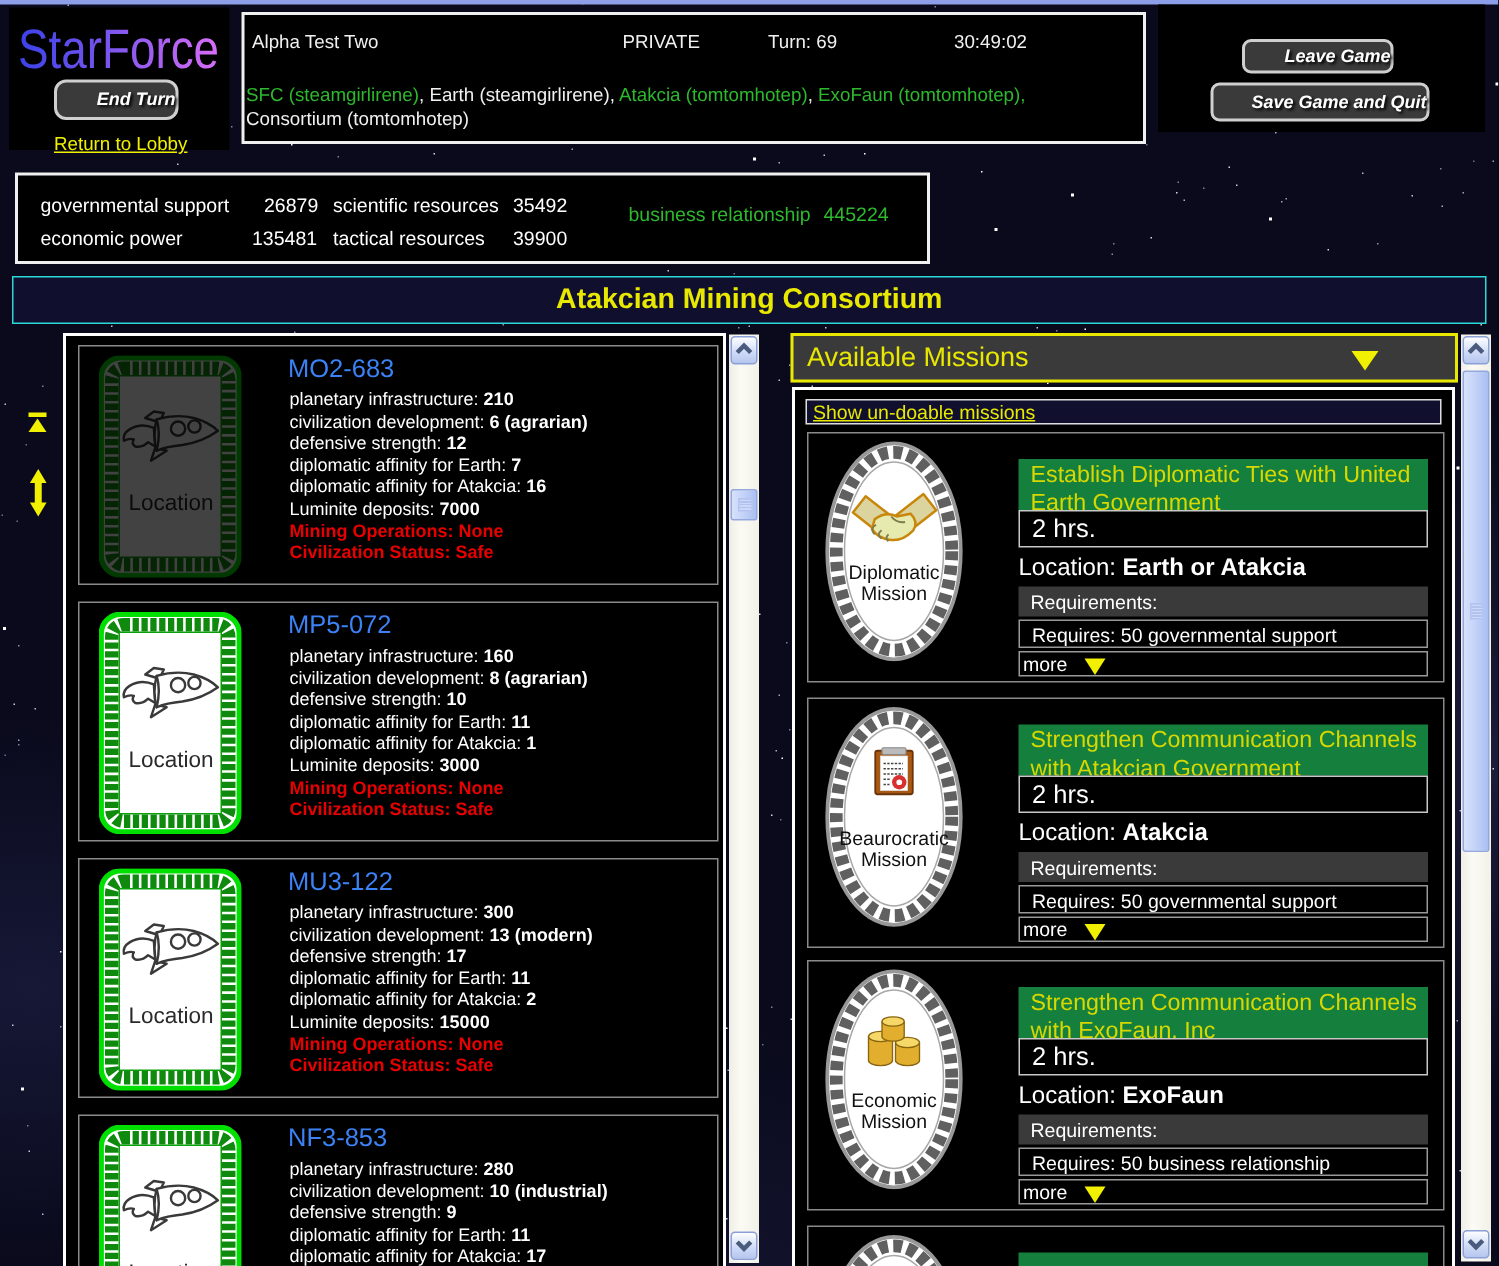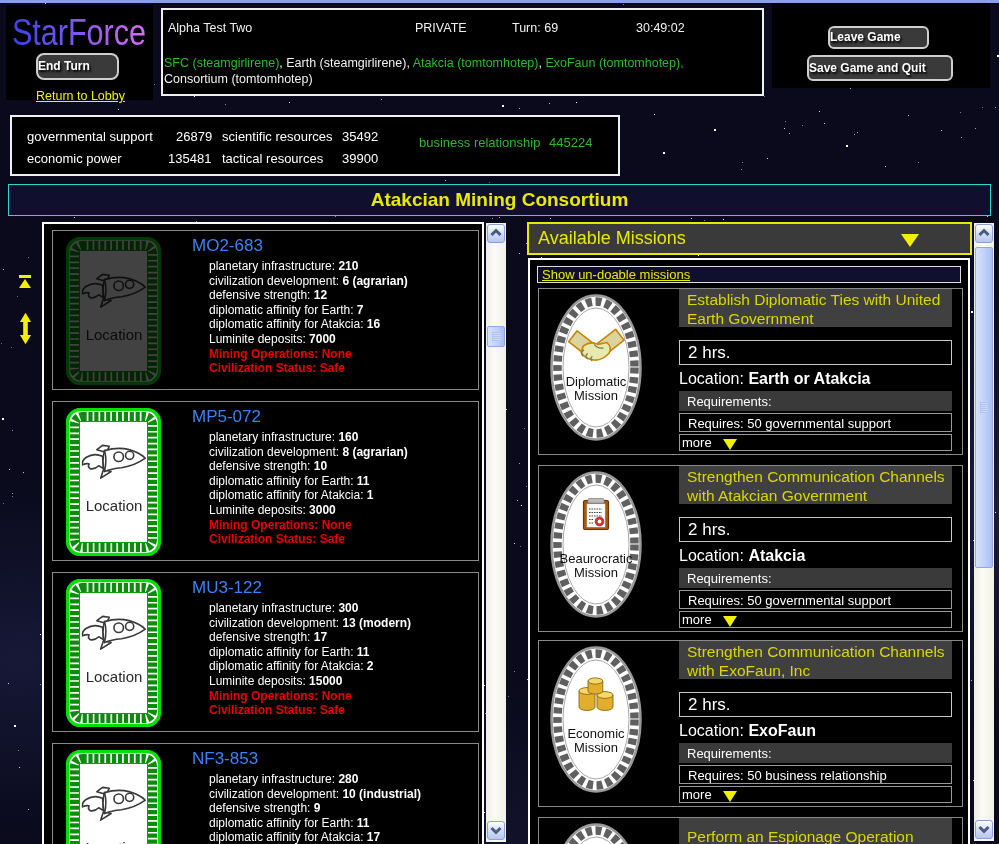--- a/index.html
+++ b/index.html
@@ -7,48 +7,48 @@
   background:
    radial-gradient(420px 300px at 2% 78%, rgba(70,80,160,0.20), rgba(0,0,0,0) 60%),
    radial-gradient(300px 380px at 100% 60%, rgba(90,90,170,0.22), rgba(0,0,0,0) 60%),
    radial-gradient(500px 260px at 45% 101%, rgba(60,60,130,0.18), rgba(0,0,0,0) 65%),
    linear-gradient(#0a0a1c,#0a0a1c); }
 .s1 { position:absolute; width:1px; height:1px; background:transparent; box-shadow:654px 114px #ffffff,759px 281px #d8d8e8,228px 142px #ffffff,692px 758px #ccccdd,89px 604px #8890b8,32px 30px #ffffff,223px 238px #ccccdd,616px 27px #ccccdd,203px 733px #ccccdd,429px 225px #8890b8,603px 284px #ffffff,777px 825px #d8d8e8,714px 432px #aab0cc,284px 159px #d8d8e8,980px 781px #aab0cc,104px 94px #8890b8,99px 367px #aab0cc,618px 270px #ffffff,747px 470px #ccccdd,127px 387px #ffffff,565px 300px #ccccdd,906px 370px #ccccdd,196px 721px #ffffff,46px 677px #d8d8e8,791px 296px #ffffff,875px 238px #ffffff,389px 284px #8890b8,650px 373px #d8d8e8,379px 363px #d8d8e8,686px 273px #ffffff,623px 650px #d8d8e8,546px 746px #d8d8e8,167px 473px #8890b8,276px 655px #ccccdd,224px 701px #aab0cc,863px 786px #ffffff,234px 841px #ffffff,824px 323px #8890b8,274px 67px #d8d8e8,935px 580px #aab0cc,217px 671px #8890b8,405px 658px #8890b8,146px 271px #d8d8e8,252px 762px #ccccdd,551px 269px #ccccdd,438px 597px #8890b8,370px 224px #d8d8e8,521px 505px #ffffff,773px 48px #ffffff,156px 642px #d8d8e8,811px 696px #8890b8,610px 65px #8890b8,390px 610px #8890b8,541px 257px #ccccdd,881px 11px #ffffff,698px 549px #aab0cc,787px 656px #aab0cc,114px 300px #8890b8,161px 464px #ffffff,976px 739px #aab0cc,995px 512px #d8d8e8,519px 108px #aab0cc,861px 654px #ccccdd,623px 203px #d8d8e8,382px 780px #d8d8e8,552px 797px #ccccdd,940px 0px #ccccdd,331px 500px #ffffff,114px 371px #aab0cc,245px 59px #d8d8e8,899px 580px #ffffff,87px 749px #8890b8,835px 70px #ccccdd,784px 128px #d8d8e8,675px 486px #ccccdd,169px 271px #ccccdd,893px 621px #8890b8,987px 216px #ccccdd,773px 747px #d8d8e8,730px 319px #8890b8,687px 665px #aab0cc,448px 529px #8890b8,123px 253px #d8d8e8,65px 346px #ffffff,602px 567px #d8d8e8,602px 225px #ffffff,72px 724px #ffffff,234px 69px #ffffff,880px 338px #ffffff,526px 243px #aab0cc,685px 497px #d8d8e8,552px 135px #ccccdd,590px 484px #d8d8e8,803px 484px #8890b8,194px 96px #ffffff,674px 441px #aab0cc,433px 420px #8890b8,884px 746px #ffffff,689px 669px #ffffff,62px 412px #aab0cc,819px 111px #d8d8e8,196px 194px #ccccdd,459px 143px #8890b8,187px 285px #8890b8,255px 77px #8890b8,827px 563px #ffffff,51px 667px #ccccdd,856px 15px #ffffff,948px 771px #d8d8e8,170px 416px #8890b8,492px 218px #8890b8,924px 60px #d8d8e8,388px 2px #8890b8,271px 802px #8890b8,292px 433px #ccccdd,677px 735px #8890b8,158px 194px #aab0cc,222px 59px #ccccdd,753px 555px #ffffff,765px 321px #ffffff,51px 598px #8890b8,514px 543px #d8d8e8,58px 520px #ffffff,871px 190px #ffffff,609px 69px #d8d8e8,413px 122px #ccccdd,252px 592px #ccccdd,40px 634px #ffffff,429px 673px #ccccdd,578px 535px #aab0cc,957px 267px #d8d8e8,685px 733px #aab0cc,244px 271px #8890b8,134px 687px #aab0cc,468px 323px #ffffff,9px 469px #ccccdd,576px 102px #ffffff,550px 218px #ccccdd,271px 135px #aab0cc,902px 70px #d8d8e8,378px 291px #d8d8e8,448px 556px #aab0cc,626px 826px #ccccdd,8px 683px #ccccdd,306px 679px #ffffff,961px 137px #aab0cc,118px 109px #ccccdd,159px 278px #aab0cc,619px 215px #aab0cc,208px 703px #aab0cc,517px 500px #aab0cc,927px 52px #ffffff,649px 433px #aab0cc,45px 3px #aab0cc,789px 133px #aab0cc,165px 759px #8890b8,564px 722px #8890b8,574px 9px #ffffff,77px 707px #d8d8e8,558px 36px #aab0cc,596px 565px #d8d8e8,440px 130px #ffffff,315px 373px #ffffff,920px 366px #d8d8e8,698px 255px #ffffff,362px 798px #ccccdd,905px 416px #ccccdd,767px 158px #d8d8e8,885px 166px #d8d8e8,902px 422px #ffffff,183px 754px #aab0cc,801px 421px #d8d8e8,273px 163px #ffffff,391px 39px #8890b8,227px 204px #8890b8,358px 312px #d8d8e8,228px 24px #d8d8e8,408px 336px #aab0cc,885px 71px #aab0cc,359px 656px #ccccdd,409px 695px #ccccdd,339px 28px #ffffff,898px 267px #d8d8e8,594px 271px #ffffff,111px 610px #8890b8,353px 746px #aab0cc,446px 620px #ccccdd,118px 394px #ccccdd,194px 260px #ffffff,725px 446px #ffffff,532px 825px #ccccdd,703px 736px #d8d8e8,372px 441px #ffffff,971px 680px #aab0cc,638px 321px #ffffff,737px 307px #ccccdd,316px 682px #8890b8,334px 412px #aab0cc,567px 130px #d8d8e8,430px 680px #8890b8,693px 766px #d8d8e8,630px 582px #aab0cc,415px 561px #ffffff,311px 293px #d8d8e8,440px 804px #ccccdd,621px 670px #aab0cc,476px 452px #8890b8,691px 218px #ccccdd,484px 812px #d8d8e8,674px 86px #aab0cc,527px 679px #ccccdd,343px 95px #d8d8e8,688px 317px #d8d8e8,825px 203px #d8d8e8,25px 47px #d8d8e8,486px 625px #ffffff,466px 424px #ccccdd,199px 735px #8890b8,506px 409px #d8d8e8,151px 671px #ffffff,914px 768px #ffffff,797px 435px #d8d8e8,180px 823px #ccccdd,475px 51px #ccccdd,255px 124px #8890b8,136px 820px #8890b8,683px 543px #ccccdd,609px 324px #8890b8,627px 834px #ccccdd,436px 561px #8890b8,918px 162px #8890b8,460px 265px #d8d8e8,860px 652px #aab0cc,784px 796px #ccccdd,496px 641px #d8d8e8,281px 450px #ffffff,730px 292px #d8d8e8,278px 343px #aab0cc,914px 553px #ffffff,141px 154px #d8d8e8,392px 710px #d8d8e8,723px 219px #ffffff,424px 417px #aab0cc,555px 477px #8890b8,63px 211px #8890b8,398px 788px #ccccdd,968px 712px #ffffff,877px 783px #ccccdd,389px 488px #ffffff,965px 360px #aab0cc,771px 399px #8890b8,551px 765px #ccccdd,819px 617px #d8d8e8,499px 224px #aab0cc,446px 497px #ffffff,398px 344px #8890b8,741px 169px #8890b8,941px 130px #ccccdd,546px 27px #8890b8,606px 577px #ffffff,85px 658px #8890b8,138px 472px #d8d8e8,51px 266px #8890b8,335px 216px #8890b8,334px 345px #8890b8,284px 770px #8890b8,258px 83px #8890b8,19px 767px #ccccdd,53px 358px #d8d8e8,665px 70px #ffffff,772px 31px #d8d8e8,204px 20px #ccccdd,156px 244px #d8d8e8,484px 685px #ffffff,577px 223px #8890b8,716px 262px #aab0cc,171px 620px #ccccdd,986px 765px #ffffff,796px 838px #d8d8e8,987px 318px #ffffff,592px 26px #aab0cc,589px 693px #8890b8,406px 732px #d8d8e8,77px 606px #d8d8e8,104px 713px #aab0cc,870px 700px #ccccdd,824px 123px #ccccdd,801px 42px #aab0cc,545px 438px #aab0cc,70px 518px #aab0cc,12px 430px #8890b8,108px 443px #aab0cc,650px 470px #d8d8e8,445px 180px #ccccdd,988px 666px #aab0cc,630px 827px #ccccdd,793px 495px #8890b8,446px 748px #ccccdd,274px 330px #d8d8e8,850px 88px #aab0cc,902px 461px #d8d8e8,768px 475px #ccccdd,624px 684px #8890b8,344px 29px #8890b8,871px 332px #d8d8e8,499px 217px #aab0cc,816px 264px #aab0cc,286px 610px #aab0cc,569px 10px #ccccdd,970px 195px #ffffff,247px 737px #8890b8,500px 568px #d8d8e8,707px 487px #8890b8,458px 811px #ffffff,95px 301px #d8d8e8,414px 708px #d8d8e8,313px 679px #ccccdd,377px 484px #ccccdd,543px 352px #8890b8,763px 563px #aab0cc,360px 719px #8890b8,277px 313px #aab0cc,236px 123px #d8d8e8,323px 122px #ccccdd,973px 780px #d8d8e8,196px 221px #8890b8,283px 741px #ccccdd,778px 537px #ccccdd,289px 102px #d8d8e8,303px 232px #aab0cc,331px 154px #676e92,666px 49px #9aa2c8,840px 548px #9aa2c8,374px 596px #9aa2c8,931px 519px #7880a8,38px 88px #676e92,428px 71px #7880a8,92px 564px #676e92,60px 579px #9aa2c8,970px 228px #9aa2c8,590px 599px #676e92,50px 226px #9aa2c8,570px 136px #b8c0dd,429px 147px #9aa2c8,584px 315px #7880a8,105px 595px #7880a8,381px 99px #9aa2c8,577px 61px #7880a8,508px 696px #676e92,795px 321px #676e92,599px 464px #b8c0dd,306px 254px #7880a8,715px 798px #7880a8,83px 588px #b8c0dd,537px 506px #b8c0dd,746px 459px #b8c0dd,623px 74px #9aa2c8,524px 428px #7880a8,775px 350px #7880a8,955px 500px #676e92,40px 684px #9aa2c8,782px 571px #b8c0dd,348px 711px #b8c0dd,608px 508px #676e92,70px 95px #b8c0dd,485px 713px #9aa2c8,62px 748px #b8c0dd,662px 591px #676e92,291px 733px #676e92,908px 684px #b8c0dd,23px 472px #b8c0dd,172px 625px #9aa2c8,505px 60px #7880a8,786px 294px #7880a8,756px 253px #676e92,400px 508px #9aa2c8,170px 459px #676e92,562px 284px #7880a8,838px 440px #b8c0dd,723px 425px #b8c0dd,699px 389px #7880a8,154px 84px #7880a8,154px 237px #7880a8,12px 496px #7880a8,269px 288px #9aa2c8,149px 429px #b8c0dd,624px 579px #b8c0dd,975px 128px #9aa2c8,467px 798px #676e92,407px 408px #676e92,106px 493px #676e92,63px 195px #9aa2c8,213px 451px #7880a8,112px 348px #9aa2c8,104px 0px #7880a8,549px 103px #b8c0dd,628px 26px #9aa2c8,895px 212px #676e92,152px 649px #b8c0dd,978px 355px #b8c0dd,485px 125px #9aa2c8,869px 499px #676e92,491px 495px #b8c0dd,87px 147px #9aa2c8,767px 350px #b8c0dd,490px 708px #7880a8,528px 23px #7880a8,973px 540px #b8c0dd,150px 706px #9aa2c8,776px 540px #b8c0dd,658px 93px #b8c0dd,530px 375px #7880a8,364px 790px #7880a8,545px 554px #b8c0dd,651px 228px #7880a8,825px 245px #676e92,757px 822px #7880a8,204px 530px #676e92,364px 748px #9aa2c8,28px 809px #b8c0dd,483px 265px #7880a8,709px 619px #b8c0dd,457px 827px #b8c0dd,977px 373px #9aa2c8,225px 104px #7880a8,481px 201px #b8c0dd,209px 494px #9aa2c8,490px 668px #b8c0dd,818px 658px #9aa2c8,854px 676px #9aa2c8,931px 397px #7880a8,489px 182px #676e92,808px 651px #b8c0dd,88px 820px #676e92,474px 411px #9aa2c8,742px 162px #7880a8,130px 28px #7880a8,604px 476px #7880a8,626px 610px #676e92,673px 358px #7880a8,561px 561px #7880a8,21px 14px #9aa2c8,539px 767px #7880a8,444px 199px #7880a8,28px 257px #7880a8,299px 513px #7880a8,782px 600px #b8c0dd,265px 557px #676e92,854px 134px #9aa2c8,931px 757px #b8c0dd,919px 469px #676e92,846px 513px #7880a8,544px 155px #9aa2c8,893px 450px #7880a8,623px 4px #7880a8,176px 144px #676e92,633px 742px #9aa2c8,569px 63px #b8c0dd,698px 530px #676e92,803px 795px #9aa2c8,904px 573px #9aa2c8,254px 195px #b8c0dd,43px 790px #9aa2c8,519px 463px #9aa2c8,778px 64px #676e92,333px 627px #7880a8,709px 283px #676e92,520px 546px #676e92,519px 253px #b8c0dd,944px 572px #7880a8,860px 458px #7880a8,426px 124px #676e92,452px 323px #9aa2c8,687px 246px #676e92,74px 217px #b8c0dd,802px 125px #7880a8,962px 733px #b8c0dd,146px 259px #7880a8,990px 478px #7880a8,764px 96px #676e92,906px 498px #7880a8,683px 229px #7880a8,723px 441px #676e92,347px 431px #7880a8,365px 326px #9aa2c8,739px 374px #9aa2c8,346px 567px #676e92,451px 720px #9aa2c8,393px 339px #b8c0dd,524px 65px #9aa2c8,940px 807px #7880a8,995px 107px #9aa2c8,271px 278px #9aa2c8,927px 797px #7880a8,276px 773px #7880a8,839px 432px #b8c0dd,415px 152px #676e92,717px 334px #9aa2c8,285px 58px #7880a8,435px 74px #b8c0dd,960px 17px #9aa2c8,820px 266px #9aa2c8,622px 227px #9aa2c8,270px 124px #676e92,11px 347px #676e92,948px 274px #7880a8,44px 539px #7880a8,960px 112px #7880a8,268px 51px #7880a8,206px 319px #b8c0dd,543px 777px #7880a8,296px 456px #7880a8,277px 355px #9aa2c8,256px 37px #9aa2c8,18px 750px #7880a8,526px 486px #7880a8,957px 457px #9aa2c8,674px 838px #676e92,672px 506px #676e92,993px 518px #b8c0dd,704px 220px #7880a8,350px 203px #7880a8,414px 355px #9aa2c8,857px 132px #9aa2c8,72px 640px #b8c0dd,441px 167px #9aa2c8,86px 681px #676e92,891px 518px #b8c0dd,613px 248px #b8c0dd,46px 470px #7880a8,161px 275px #676e92,3px 269px #b8c0dd,984px 336px #b8c0dd,250px 35px #b8c0dd,223px 365px #7880a8,1px 343px #676e92,85px 486px #b8c0dd,514px 671px #7880a8,254px 516px #9aa2c8,93px 270px #9aa2c8,147px 409px #9aa2c8,403px 23px #b8c0dd,311px 644px #7880a8,86px 599px #7880a8,673px 733px #676e92,782px 333px #676e92,153px 290px #7880a8,44px 732px #676e92,751px 717px #7880a8,931px 536px #9aa2c8,846px 702px #7880a8,87px 31px #9aa2c8,136px 652px #b8c0dd,982px 107px #676e92,855px 462px #9aa2c8,642px 19px #7880a8,501px 270px #9aa2c8,467px 816px #9aa2c8,766px 515px #9aa2c8,675px 538px #9aa2c8,763px 754px #676e92,258px 828px #9aa2c8,866px 271px #7880a8,746px 774px #7880a8,236px 757px #676e92,505px 391px #9aa2c8,490px 700px #b8c0dd,785px 47px #7880a8,79px 614px #7880a8,339px 260px #b8c0dd,636px 581px #7880a8,12px 493px #9aa2c8,497px 275px #9aa2c8,708px 222px #676e92,297px 725px #b8c0dd,475px 477px #676e92,785px 121px #7880a8,319px 87px #676e92,17px 296px #676e92,78px 839px #676e92,275px 396px #7880a8,938px 215px #9aa2c8,595px 92px #7880a8,765px 536px #b8c0dd,975px 368px #7880a8,617px 839px #b8c0dd,908px 115px #b8c0dd,236px 509px #676e92,403px 25px #7880a8,3px 503px #676e92; }
 .s2 { position:absolute; width:2px; height:2px; background:transparent; box-shadow:183px 309px #ffffff,14px 725px #ffffff,546px 129px #ffffff,280px 46px #ffffff,997px 55px #ffffff,566px 299px #ffffff,714px 129px #ffffff,653px 770px #ffffff,502px 105px #ffffff,893px 12px #ffffff,587px 291px #ffffff,480px 490px #ffffff,451px 348px #ffffff,188px 52px #ffffff,258px 489px #ffffff,116px 841px #ffffff,66px 410px #ffffff,503px 75px #ffffff,590px 644px #ffffff,702px 54px #ffffff,155px 152px #ffffff,830px 576px #ffffff,971px 311px #ffffff,87px 254px #ffffff,121px 571px #ffffff,782px 426px #ffffff,620px 610px #ffffff,809px 633px #ffffff,231px 794px #ffffff,535px 389px #ffffff,461px 453px #ffffff,304px 602px #ffffff,439px 312px #ffffff,582px 635px #ffffff,61px 624px #ffffff,983px 757px #ffffff,101px 781px #ffffff,212px 640px #ffffff,216px 270px #ffffff,676px 83px #ffffff,160px 245px #ffffff,177px 565px #ffffff,76px 160px #ffffff,2px 418px #ffffff,461px 705px #ffffff,608px 481px #ffffff,298px 33px #ffffff,237px 295px #ffffff,723px 289px #ffffff,719px 464px #ffffff,72px 703px #ffffff,239px 270px #ffffff,806px 810px #ffffff,640px 603px #ffffff,677px 823px #ffffff,956px 202px #ffffff,435px 117px #ffffff,557px 230px #ffffff,663px 152px #ffffff,930px 272px #ffffff,846px 145px #ffffff,73px 61px #ffffff,169px 811px #ffffff,314px 609px #ffffff,766px 582px #ffffff,943px 295px #ffffff,449px 127px #ffffff,479px 705px #ffffff,311px 716px #ffffff,412px 278px #ffffff; }
 #topbar { position:absolute; left:0; top:0; width:999px; height:3px; background:#8d9fe8; }
 .blk { position:absolute; background:#000; }
 .btn { position:absolute; background:#3a3a3a; border:2px solid #cfcfcf; border-radius:6px;
-  color:#fff; font-weight:bold; font-size:12px; text-align:left; white-space:nowrap;
-  text-shadow:1.5px 1.5px 2px #000; }
+  color:#fff; font-weight:bold; font-size:12px; text-align:right; white-space:nowrap;
+  text-shadow:1.5px 1.5px 2px #000;font-style:italic; }
 #infobox { position:absolute; left:161px; top:8px; width:603px; height:88px; background:#000;
   border:2px solid #f0f0f0; font-size:12.5px; color:#f0f0f0; }
 #statsbox { position:absolute; left:10px; top:115px; width:610px; height:61px; background:#000;
   border:2px solid #f0f0f0; font-size:13px; color:#fff; }
 #statsbox span { position:absolute; white-space:nowrap; }
 .grn { color:#2db82d; }
 #chatbar { position:absolute; left:631px; top:117px; width:347px; height:32px; background:#3a3a3a;
   border:2px solid #e8e800; color:#e8e800; font-size:17px; }
 #titlebar { position:absolute; left:8px; top:184px; width:983px; height:32px; background:#10102e;
   border:1px solid #2ad8d8; color:#e8e800; font-size:19px; font-weight:bold; text-align:center;
   line-height:29px; }
 #leftpanel { position:absolute; left:42px; top:222px; width:442px; height:622px; background:#000;
   border:2px solid #fff; border-bottom:none; }
 .cardbox { position:absolute; left:8px; width:427px; height:160px; border:1px solid #8a8a8a; background:#000; }
 .ctitle { position:absolute; left:139px; top:5px; font-size:17px; color:#3b82f6; }
-.ctext { position:absolute; left:140px; top:28px; font-size:12px; line-height:14.6px; color:#fff;margin-left:16px; }
+.ctext { position:absolute; left:140px; top:28px; font-size:12px; line-height:14.6px; color:#fff; }
 .red { color:#e80000; font-weight:bold; }
 #mhdr { position:absolute; left:527px; top:222px; width:445px; height:33px; background:#3a3a3a;
   border:2px solid #e8e800; color:#e8e800; font-size:18px; }
 #rightpanel { position:absolute; left:528px; top:258px; width:442px; height:586px; background:#000;
   border:2px solid #fff; border-bottom:none; }
 #showundo { position:absolute; left:7px; top:6px; width:424px; height:17px; background:#10102e;
   border:1px solid #ddd; font-size:13px; }
 #showundo a { color:#e8e800; }
 .mbox { position:absolute; left:8px; width:425px; border:1px solid #8a8a8a; background:#000; }
-.mtitle { position:absolute; left:140px; top:0; width:273px; background:#404040; color:#d8d800;
+.mtitle { position:absolute; left:140px; top:17px; width:273px; background:#15803d; color:#d8d800;
   font-size:15.5px; line-height:19px; padding:1px 0 0 8px; }
 .mhrs { position:absolute; left:140px; top:51px; width:273px; height:25px; background:#000;
   border:1px solid #c8c8c8; font-size:17px; padding:2px 0 0 8px; }
 .mloc { position:absolute; left:140px; top:81px; font-size:16px; }
 .mreqh { position:absolute; left:140px; top:102px; width:273px; height:20px; background:#3a3a3a;
   font-size:13px; padding:3px 0 0 8px; }
 .mreq { position:absolute; left:140px; top:124px; width:273px; height:19px; background:#000;
   border:1px solid #999; font-size:13px; padding:2px 12px 0 8px; }
 .mmore { position:absolute; left:140px; top:145px; width:273px; height:17px; background:#000;
   border:1px solid #999; font-size:13px; padding:0 0 0 2px; }

